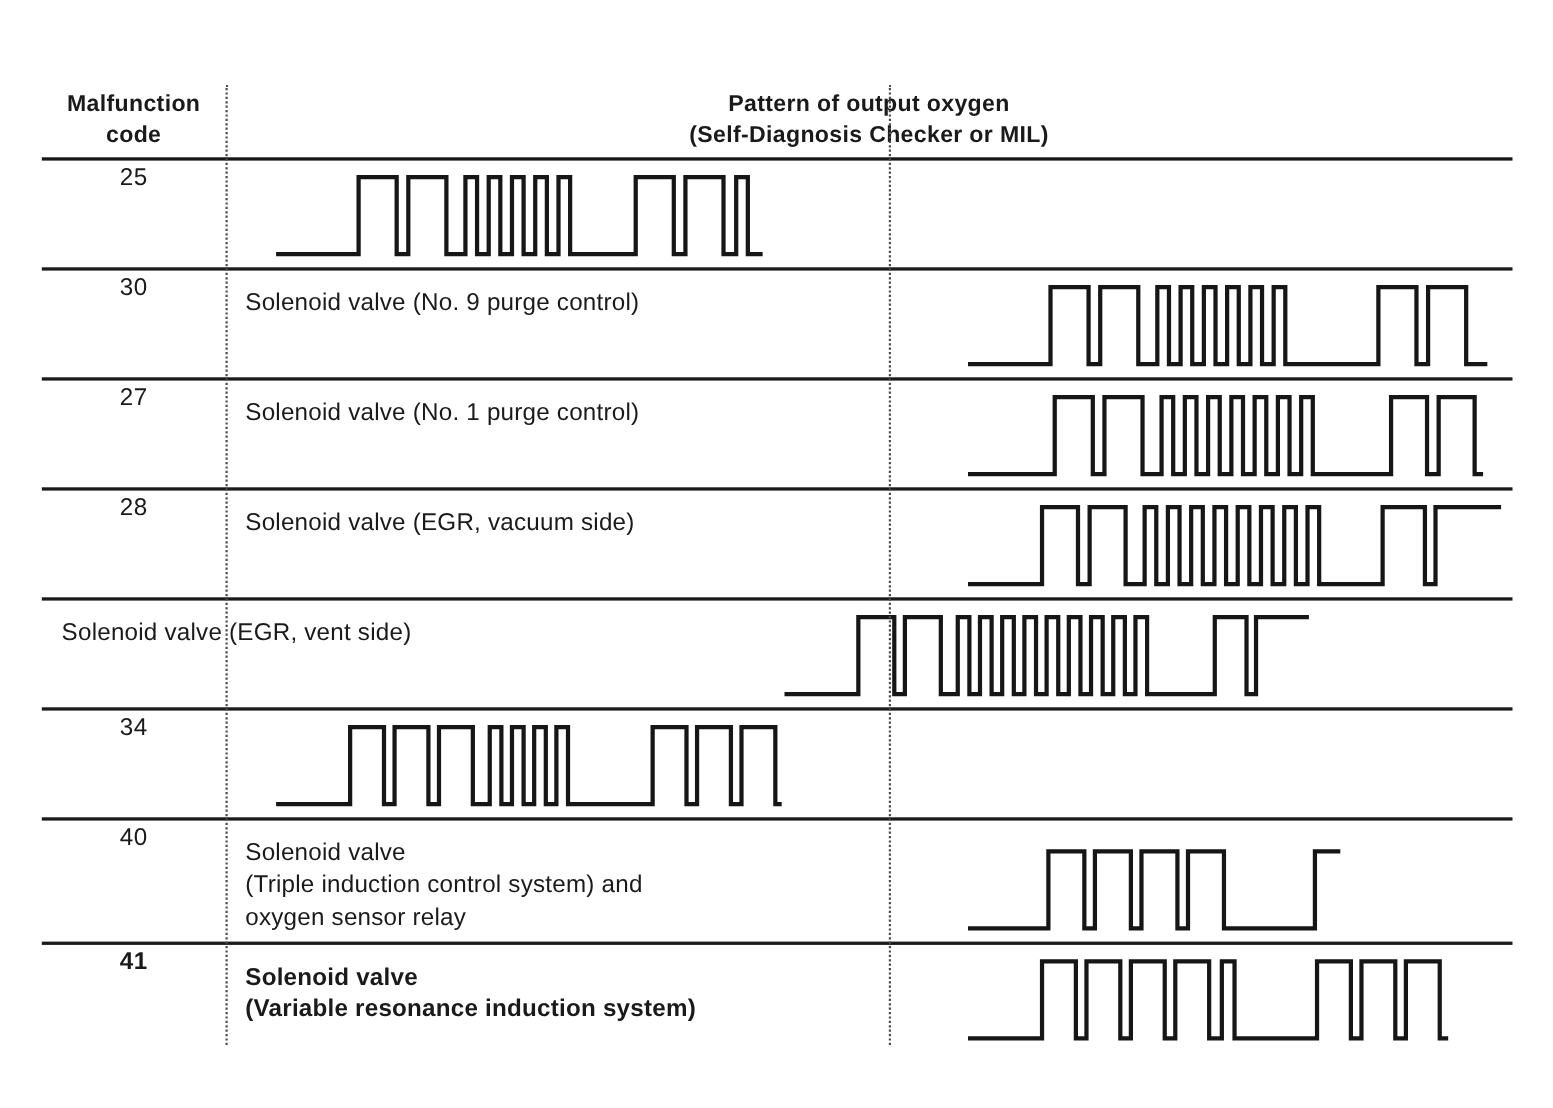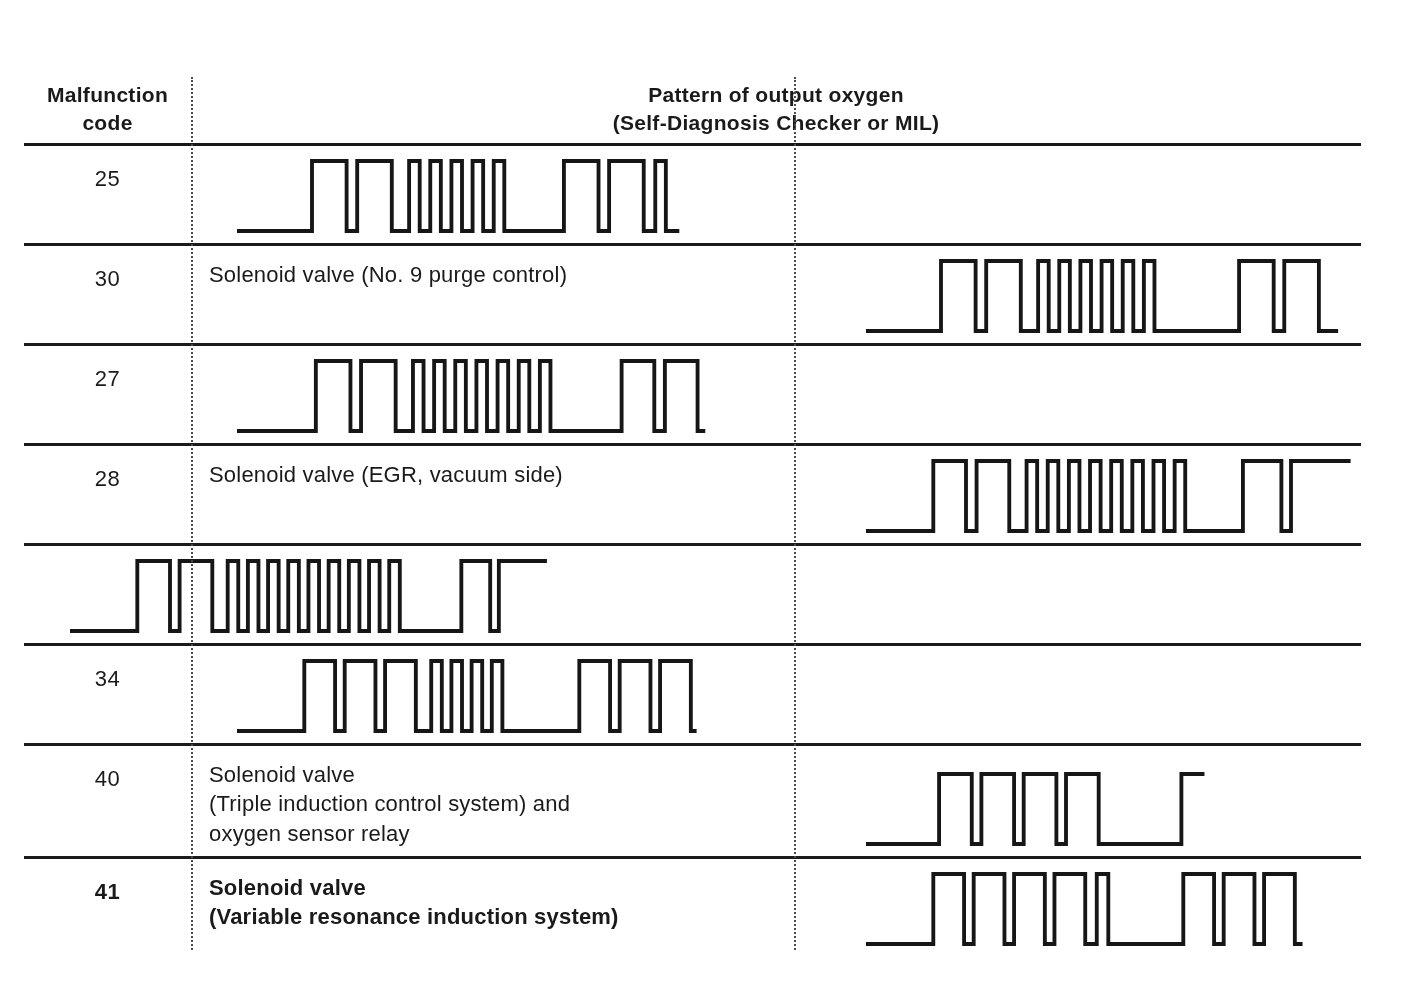--- a/index.html
+++ b/index.html
@@ -10,21 +10,21 @@
   body {
     width: 1412px;
     height: 1007px;
     position: relative;
     overflow: hidden;
     font-family: "Liberation Sans", sans-serif;
     color: #1a1a1a;
   }
   .doc-table {
     position: absolute;
-    left: 24px;
+    left: 38px;
     top: 75px;
     width: 1337px;
   }
   .vline {
     position: absolute;
     top: 2px;
     height: calc(100% - 8px);
     width: 0;
     border-left: 2px dotted #4c4c4c;
     z-index: 2;
@@ -53,21 +53,21 @@
   .row {
     display: flex;
     min-height: 97px;
     border-bottom: 3px solid #1b1b1b;
     position: relative;
   }
   .row:last-child { border-bottom: none; font-weight: bold; }
   .code-cell {
     font-size: 22px;
     text-align: center;
-    padding-top: 20px;
+    padding-top: 2px;
     letter-spacing: 0.5px;
   }
   .device-cell {
     font-size: 22px;
     line-height: 1.33;
     padding: 14px 8px 8px 18px;
     white-space: pre-line;
     letter-spacing: 0.2px;
   }
   .wave-cell {
@@ -109,38 +109,40 @@
     <div class="col2 device-cell">Solenoid valve (No. 9 purge control)</div>
     <div class="col3 wave-cell">
       <svg class="wave" width="500" height="90" viewBox="0 0 520 90" preserveAspectRatio="none">
             <path d="M 0 80 L 78 80 L 78 10 L 114 10 L 114 80 L 125 80 L 125 10 L 161 10 L 161 80 L 179 80 L 179 10 L 190 10 L 190 80 L 201 80 L 201 10 L 212 10 L 212 80 L 223 80 L 223 10 L 234 10 L 234 80 L 245 80 L 245 10 L 256 10 L 256 80 L 267 80 L 267 10 L 278 10 L 278 80 L 289 80 L 289 10 L 300 10 L 300 80 L 388 80 L 388 10 L 424 10 L 424 80 L 435 80 L 435 10 L 471 10 L 471 80 L 491 80" fill="none" stroke="#161616" stroke-width="4" stroke-linejoin="miter" stroke-linecap="butt"></path>
           </svg>
     </div>
   </div>
 
   <div class="row">
     <div class="col1 code-cell">27</div>
+    <div class="col2 device-cell">Solenoid valve (No. 1 purge control)</div>
     <div class="col3 wave-cell">
       <svg class="wave" width="500" height="90" viewBox="0 0 520 90" preserveAspectRatio="none">
             <path d="M 0 80 L 82 80 L 82 10 L 118 10 L 118 80 L 129 80 L 129 10 L 165 10 L 165 80 L 183 80 L 183 10 L 194 10 L 194 80 L 205 80 L 205 10 L 216 10 L 216 80 L 227 80 L 227 10 L 238 10 L 238 80 L 249 80 L 249 10 L 260 10 L 260 80 L 271 80 L 271 10 L 282 10 L 282 80 L 293 80 L 293 10 L 304 10 L 304 80 L 315 80 L 315 10 L 326 10 L 326 80 L 400 80 L 400 10 L 434 10 L 434 80 L 445 80 L 445 10 L 479 10 L 479 80 L 487 80" fill="none" stroke="#161616" stroke-width="4" stroke-linejoin="miter" stroke-linecap="butt"></path>
           </svg>
     </div>
   </div>
 
   <div class="row">
     <div class="col1 code-cell">28</div>
     <div class="col2 device-cell">Solenoid valve (EGR, vacuum side)</div>
     <div class="col3 wave-cell">
       <svg class="wave" width="500" height="90" viewBox="0 0 520 90" preserveAspectRatio="none">
             <path d="M 0 80 L 70 80 L 70 10 L 104 10 L 104 80 L 115 80 L 115 10 L 149 10 L 149 80 L 167 80 L 167 10 L 178 10 L 178 80 L 189 80 L 189 10 L 200 10 L 200 80 L 211 80 L 211 10 L 222 10 L 222 80 L 233 80 L 233 10 L 244 10 L 244 80 L 255 80 L 255 10 L 266 10 L 266 80 L 277 80 L 277 10 L 288 10 L 288 80 L 299 80 L 299 10 L 310 10 L 310 80 L 321 80 L 321 10 L 332 10 L 332 80 L 392 80 L 392 10 L 432 10 L 432 80 L 442 80 L 442 10 L 504 10" fill="none" stroke="#161616" stroke-width="4" stroke-linejoin="miter" stroke-linecap="butt"></path>
           </svg>
     </div>
   </div>
 
   <div class="row">
+    <div class="col2 device-cell">Solenoid valve (EGR, vent side)</div>
     <div class="col3 wave-cell">
       <svg class="wave" width="500" height="90" viewBox="0 0 520 90" preserveAspectRatio="none">
             <path d="M 0 80 L 70 80 L 70 10 L 104 10 L 104 80 L 114 80 L 114 10 L 148 10 L 148 80 L 164 80 L 164 10 L 175 10 L 175 80 L 185 80 L 185 10 L 196 10 L 196 80 L 206 80 L 206 10 L 217 10 L 217 80 L 227 80 L 227 10 L 238 10 L 238 80 L 248 80 L 248 10 L 259 10 L 259 80 L 269 80 L 269 10 L 280 10 L 280 80 L 290 80 L 290 10 L 301 10 L 301 80 L 311 80 L 311 10 L 322 10 L 322 80 L 332 80 L 332 10 L 343 10 L 343 80 L 407 80 L 407 10 L 437 10 L 437 80 L 446 80 L 446 10 L 496 10" fill="none" stroke="#161616" stroke-width="4" stroke-linejoin="miter" stroke-linecap="butt"></path>
           </svg>
     </div>
   </div>
 
   <div class="row">
     <div class="col1 code-cell">34</div>
     <div class="col3 wave-cell">

